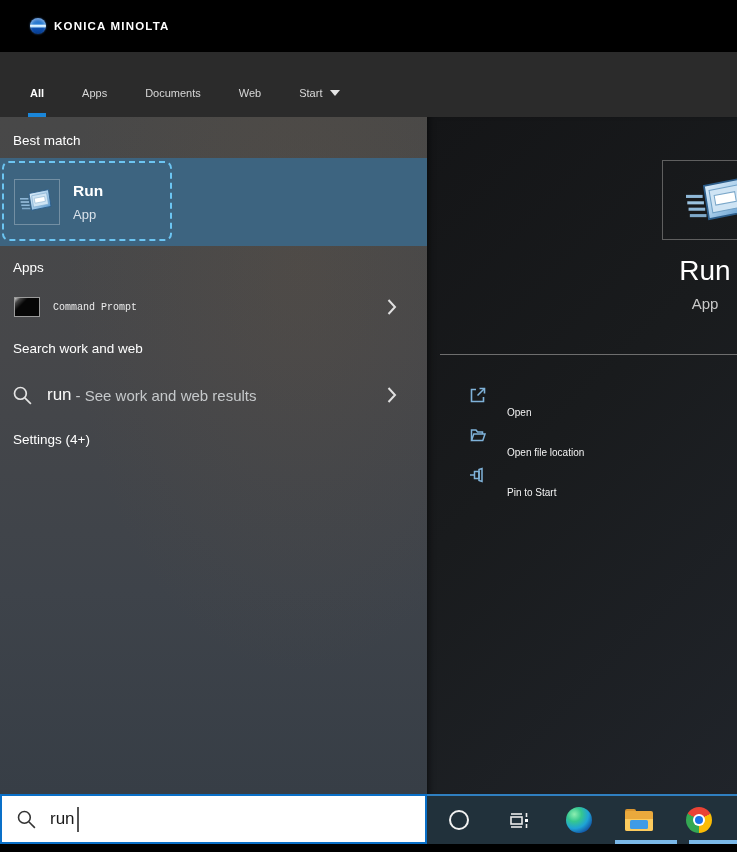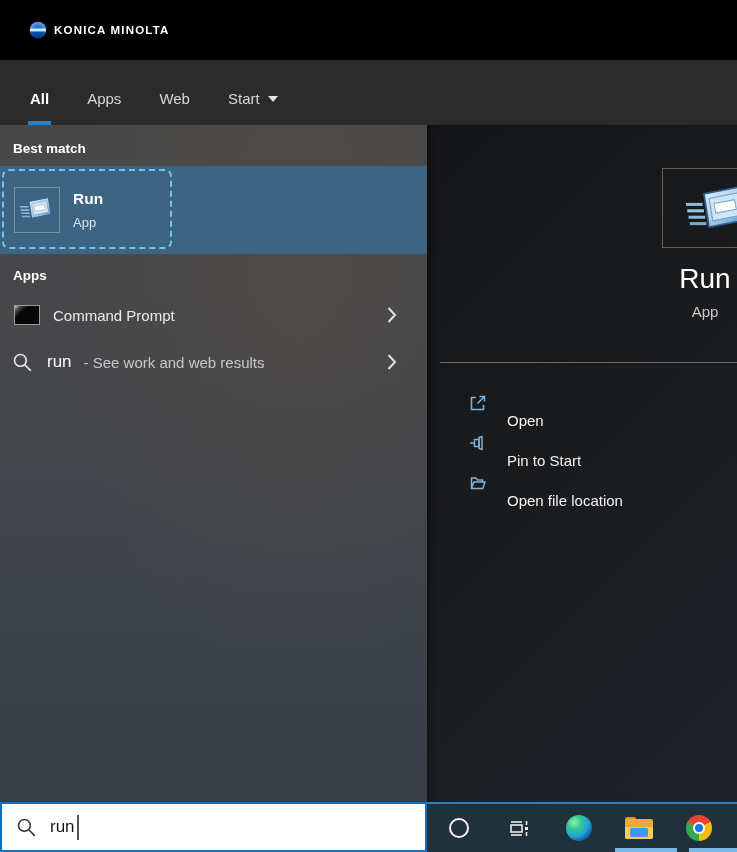--- a/index.html
+++ b/index.html
@@ -1,79 +1,79 @@
 <!DOCTYPE html>
 <html><head>
 <meta charset="utf-8">
 <style>
   * { margin:0; padding:0; box-sizing:border-box; }
   html,body { width:737px; height:852px; overflow:hidden; background:#000;
               font-family:"Liberation Sans", sans-serif; }
 
   
-  .brand-bar { height:60px; background:#000; display:flex; align-items:center; padding-left:30px; }
+  .brand-bar { height:52px; background:#000; display:flex; align-items:center; padding-left:30px; }
   .logo-sphere { width:16px; height:16px; border-radius:50%;
     background: linear-gradient(180deg,#0d5abc 0%, #2a7fd4 38%, #dff2ff 46%, #bfe6ff 54%, #0c4fae 64%, #063a8c 100%);
     box-shadow: inset 0 2px 3px rgba(255,255,255,.45), 0 0 2px rgba(80,160,255,.6); }
   .brand-name { color:#fff; font-size:11.5px; font-weight:700; letter-spacing:1.2px; margin-left:8px; }
 
   
   .tab-bar { height:65px; background:#2b2b2b; display:flex; align-items:flex-end; padding-left:28px; }
-  .tab { color:#d8d8d8; font-size:15px; padding:0 2px 14px 2px; margin-right:34px; cursor:default;
+  .tab { color:#d8d8d8; font-size:11px; padding:0 2px 14px 2px; margin-right:34px; cursor:default;
          border-bottom:4px solid transparent; display:flex; align-items:center; }
   .tab.active { color:#fff; font-weight:700; border-bottom-color:#1a86d9; }
   .caret-down { width:0; height:0; border-left:5px solid transparent; border-right:5px solid transparent;
                 border-top:6px solid #e4e4e4; margin-left:8px; }
 
   
   .main { display:flex; height:677px; }
   .left-panel { width:427px; position:relative;
     background:
       radial-gradient(ellipse at 70% 22%, rgba(125,95,60,.14), transparent 55%),
       linear-gradient(180deg,#484848 0%, #46474a 35%, #3e434a 70%, #373e46 100%); }
   .right-panel { width:310px; position:relative; overflow:hidden;
     background: linear-gradient(135deg,#141517 0%, #191b1d 45%, #20242a 100%);
     box-shadow: inset 6px 0 8px -6px rgba(0,0,0,.8); }
 
-  .sec-header { font-size:13.5px; font-weight:700; color:#fff; padding:16px 24px 10px 13px; }
+  .sec-header { font-size:13.5px; font-weight:400; color:#fff; padding:16px 24px 10px 13px; }
   .sec-header.tight { padding-top:14px; padding-bottom:12px; }
 
   
   .best-match-row { height:88px; background:#3d6480; display:flex; align-items:center; position:relative; }
   .focus-ring { position:absolute; left:2px; top:3px; width:170px; height:80px;
                 border:2px dashed #6cc5f2; border-radius:7px; pointer-events:none; }
   .bm-tile { width:46px; height:46px; margin-left:14px; border:1px solid rgba(255,255,255,.28);
              display:grid; place-items:center; }
   .bm-text { margin-left:13px; }
   .bm-title { font-size:15.5px; font-weight:700; color:#fff; margin-bottom:7px; }
   .bm-sub { font-size:13px; color:#d9e2ea; }
 
   
   .result-row { height:40px; display:flex; align-items:center; padding-left:14px; position:relative; }
   .cmd-icon { width:26px; height:20px; background:#060606; border:1px solid #9b9b9b;
     background-image: linear-gradient(135deg, rgba(255,255,255,.8) 0%, rgba(255,255,255,.25) 14%, transparent 32%); }
-  .row-label { font-size:15px; color:#ececec; margin-left:13px; }
+  .row-label { font-size:10px; color:#ececec; margin-left:13px;font-family:Liberation Mono, monospace; }
   .chevron { position:absolute; right:30px; top:50%; transform:translateY(-50%); }
 
   .search-row { height:46px; margin-top:4px; display:flex; align-items:center; padding-left:12px; position:relative; }
   .query-strong { font-size:17px; color:#fafafa; margin-left:14px; }
-  .query-suffix { font-size:15px; color:#c6c9cb; margin-left:12px; }
+  .query-suffix { font-size:15px; color:#c6c9cb; margin-left:4px; }
 
   
   .preview-tile { position:absolute; left:235px; top:43px; width:112px; height:80px;
                   border:1px solid #5f5f5f; display:grid; place-items:center; }
   .preview-title { position:absolute; left:222px; top:138px; width:112px; text-align:center;
                    font-size:28px; color:#fff; }
   .preview-sub { position:absolute; left:222px; top:178px; width:112px; text-align:center;
                  font-size:15px; color:#c8c8c8; }
   .divider { position:absolute; left:13px; right:0; top:237px; height:1px; background:#6e6e6e; }
   .actions { position:absolute; left:0; right:0; top:258px; }
   .action-row { height:40px; display:flex; align-items:center; padding-left:42px; }
   .action-icon { width:18px; height:18px; flex:0 0 18px; display:grid; place-items:center; }
-  .action-label { font-size:15px; color:#f2f2f2; margin-left:20px;margin-top:35px; }
+  .action-label { font-size:10px; color:#f2f2f2; margin-left:20px;margin-top:35px; }
 
   
   .bottom { height:50px; display:flex; }
   .search-box { width:427px; background:#fff; border:2px solid #0a70c8; display:flex; align-items:center; padding-left:14px; }
   .search-value { font-size:17px; color:#1a1a1a; margin-left:13px; }
   .text-caret { width:2px; height:25px; background:#555; margin-left:2px; }
 
   .taskbar { width:310px; background:#21313b; border-top:2px solid #2f7fc0; position:relative;
              display:flex; align-items:center; padding-left:2px; }
   .tb-slot { width:60px; height:100%; display:grid; place-items:center; }
@@ -123,20 +123,23 @@
 </div>
 
 <div class="tab-bar">
   <div class="tab active">
       <span>All</span>
     </div>
   <div class="tab">
       <span>Apps</span>
     </div>
   <div class="tab">
+      <span>Documents</span>
+    </div>
+  <div class="tab">
       <span>Web</span>
     </div>
   <div class="tab">
     <span>Start</span>
     <span class="caret-down"></span>
   </div>
 </div>
 
 <div class="main">
 
@@ -160,33 +163,35 @@
     <div class="sec-header tight">Apps</div>
 
     <div class="result-row">
       <div class="cmd-icon"></div>
       <div class="row-label">Command Prompt</div>
       <svg class="chevron" width="10" height="17" viewBox="0 0 10 17">
         <polyline points="1.5,1.5 8,8.5 1.5,15.5" fill="none" stroke="#e0e0e0" stroke-width="2"></polyline>
       </svg>
     </div>
 
+    <div class="sec-header tight">Search work and web</div>
 
     <div class="search-row">
       <svg width="21" height="21" viewBox="0 0 20 20">
         <circle cx="8" cy="8" r="5.6" fill="none" stroke="#e4e4e4" stroke-width="1.6"></circle>
         <line x1="12.2" y1="12.2" x2="18" y2="18" stroke="#e4e4e4" stroke-width="1.6"></line>
       </svg>
       <span class="query-strong">run</span>
       <span class="query-suffix">- See work and web results</span>
       <svg class="chevron" width="10" height="17" viewBox="0 0 10 17">
         <polyline points="1.5,1.5 8,8.5 1.5,15.5" fill="none" stroke="#e0e0e0" stroke-width="2"></polyline>
       </svg>
     </div>
 
+    <div class="sec-header tight">Settings (4+)</div>
   </div>
 
   <div class="right-panel">
     <div class="preview-tile">
       <svg width="64" height="52" viewBox="0 0 50 40">
           <use href="#runIconShape" transform="translate(0,-1)"></use>
         </svg>
     </div>
     <div class="preview-title">Run</div>
     <div class="preview-sub">App</div>
@@ -204,39 +209,39 @@
             </g>
           </svg>
         </span>
         <span class="action-label">Open</span>
       </div>
 
       <div class="action-row">
         <span class="action-icon">
           <svg width="18" height="18" viewBox="0 0 18 18">
             <g fill="none" stroke="#7fb2d9" stroke-width="1.5">
+              <path d="M2.5 14 V4 H7 L8.5 6 H13.5 V8"></path>
+              <path d="M4.8 8 H16 L13.8 14.5 H2.5 Z"></path>
+            </g>
+          </svg>
+        </span>
+        <span class="action-label">Open file location</span>
+      </div>
+
+      <div class="action-row">
+        <span class="action-icon">
+          <svg width="18" height="18" viewBox="0 0 18 18">
+            <g fill="none" stroke="#7fb2d9" stroke-width="1.5">
               <line x1="1" y1="9" x2="5" y2="9"></line>
               <rect x="5.5" y="5.5" width="4.5" height="7"></rect>
               <path d="M10 3.5 L13 2.5 V15.5 L10 14.5 Z"></path>
             </g>
           </svg>
         </span>
         <span class="action-label">Pin to Start</span>
-      </div>
-
-      <div class="action-row">
-        <span class="action-icon">
-          <svg width="18" height="18" viewBox="0 0 18 18">
-            <g fill="none" stroke="#7fb2d9" stroke-width="1.5">
-              <path d="M2.5 14 V4 H7 L8.5 6 H13.5 V8"></path>
-              <path d="M4.8 8 H16 L13.8 14.5 H2.5 Z"></path>
-            </g>
-          </svg>
-        </span>
-        <span class="action-label">Open file location</span>
       </div>
 
 
     </div>
   </div>
 </div>
 
 <div class="bottom">
   <div class="search-box">
     <svg width="21" height="21" viewBox="0 0 20 20">

